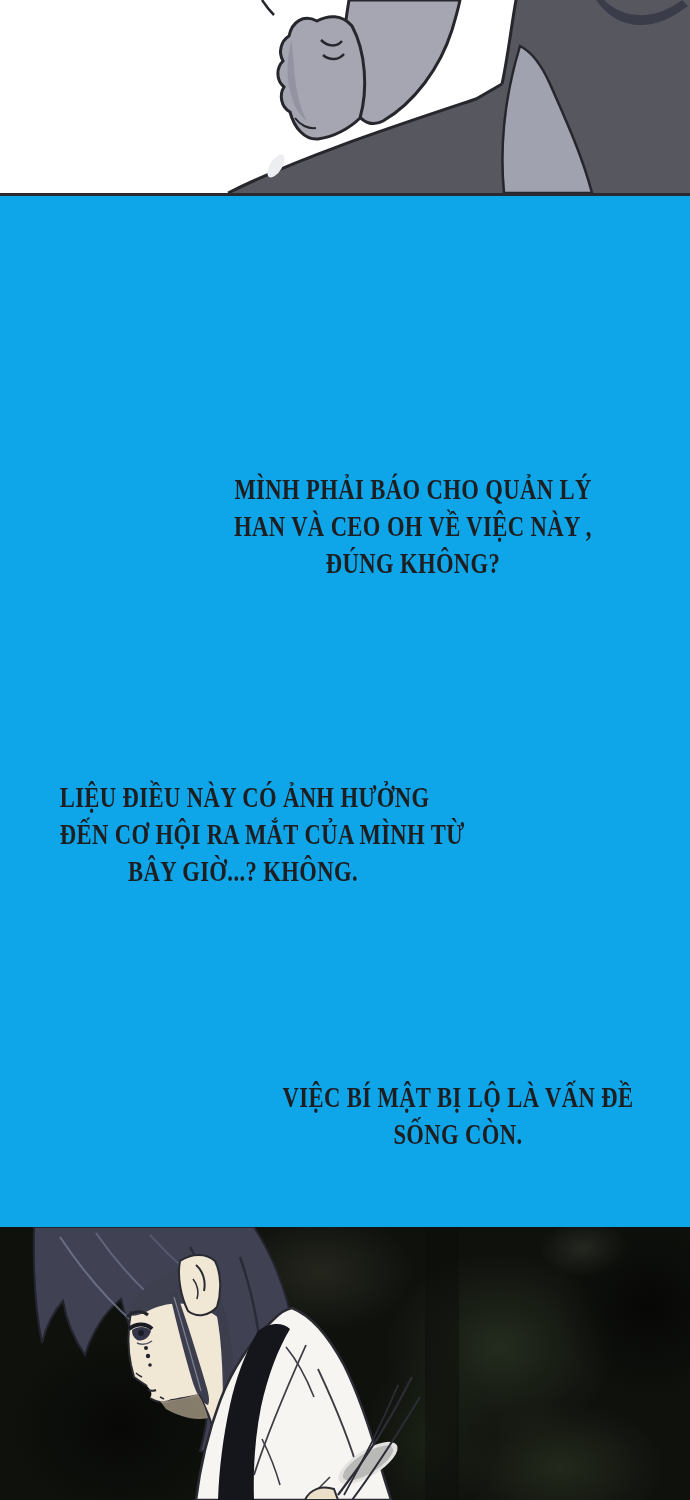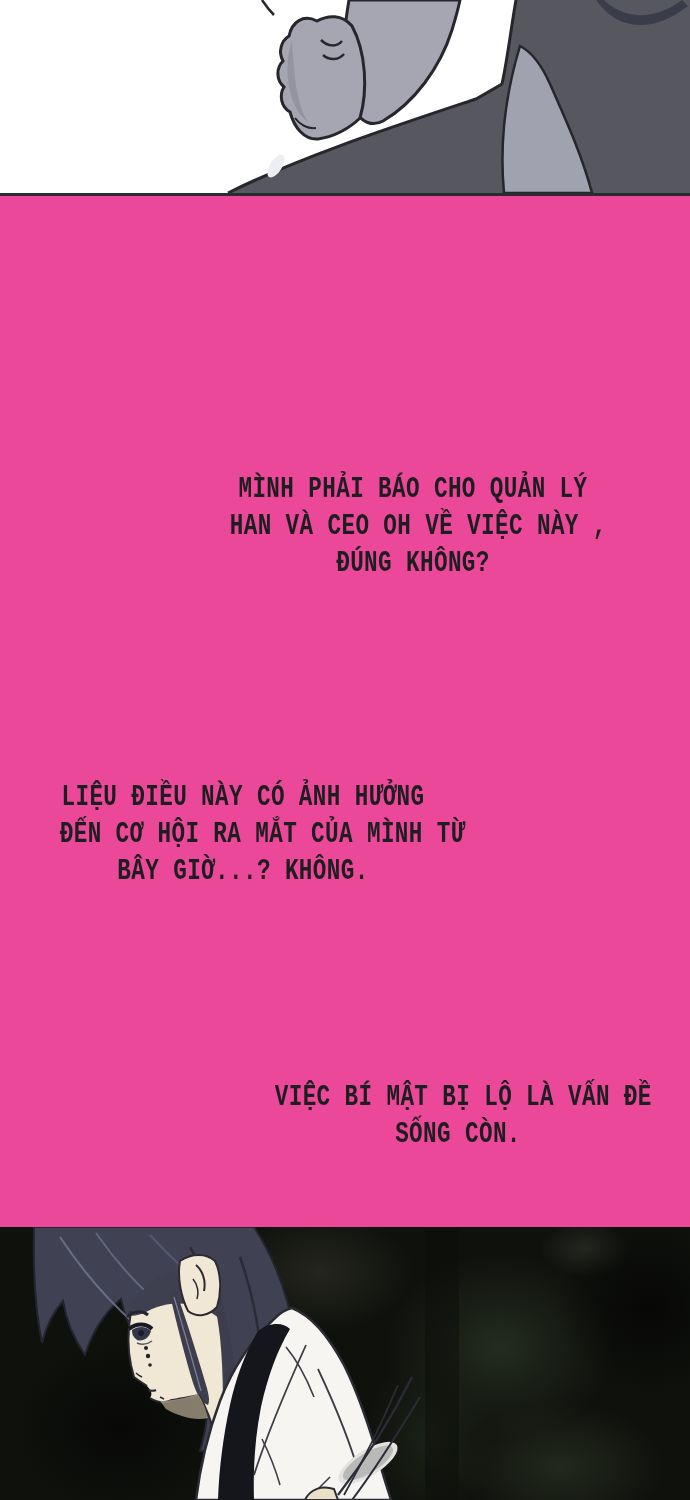--- a/index.html
+++ b/index.html
@@ -1,21 +1,21 @@
 <!DOCTYPE html>
 <html><head>
 <meta charset="utf-8">
 <style>
   html,body{margin:0;padding:0;background:#ffffff;}
   #comic-page{
     position:relative;
     width:690px;height:1500px;
-    background:#ec4899;
+    background:#0ea5e9;
     overflow:hidden;
-    font-family:Liberation Mono, monospace;
+    font-family:Liberation Serif, serif;
   }
   .panel{position:absolute;left:0;width:690px;overflow:hidden;}
   #panel-top{top:0;height:193px;border-bottom:3px solid #2a2a30;background:#ffffff;}
   #panel-bottom{top:1227px;height:273px;background:#0f110d;}
   .panel svg{display:block;width:100%;height:100%;}
   .thought{
     position:absolute;
     width:470px;
     text-align:center;
     color:#1e1e20;

